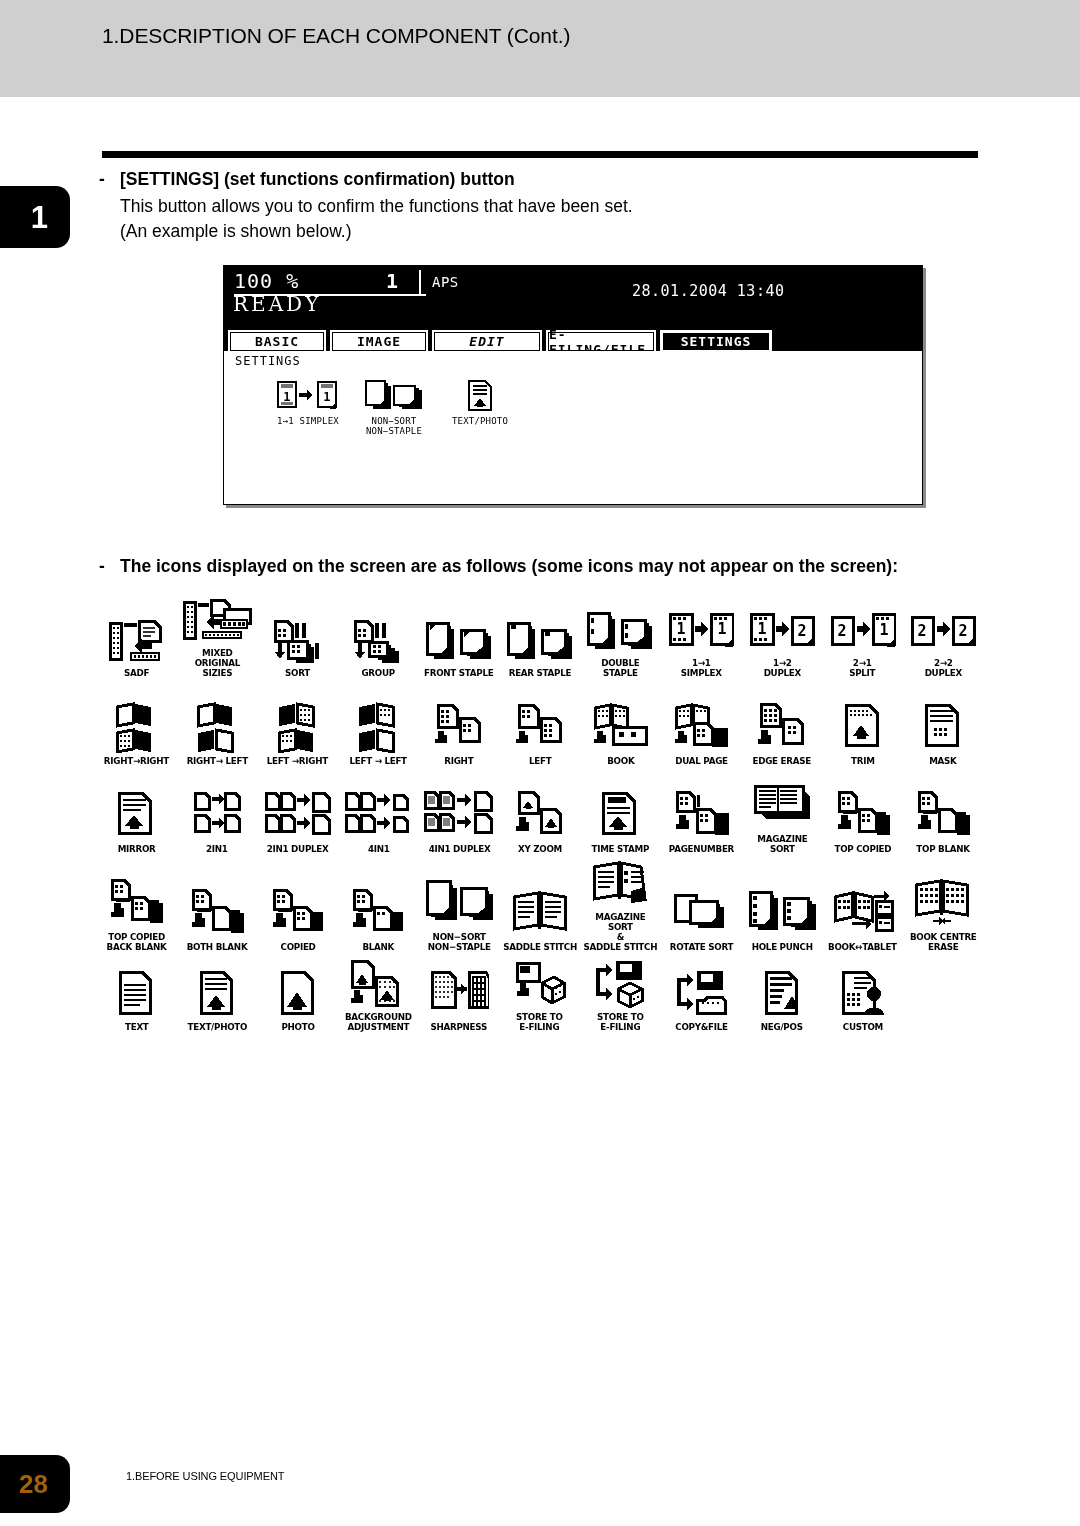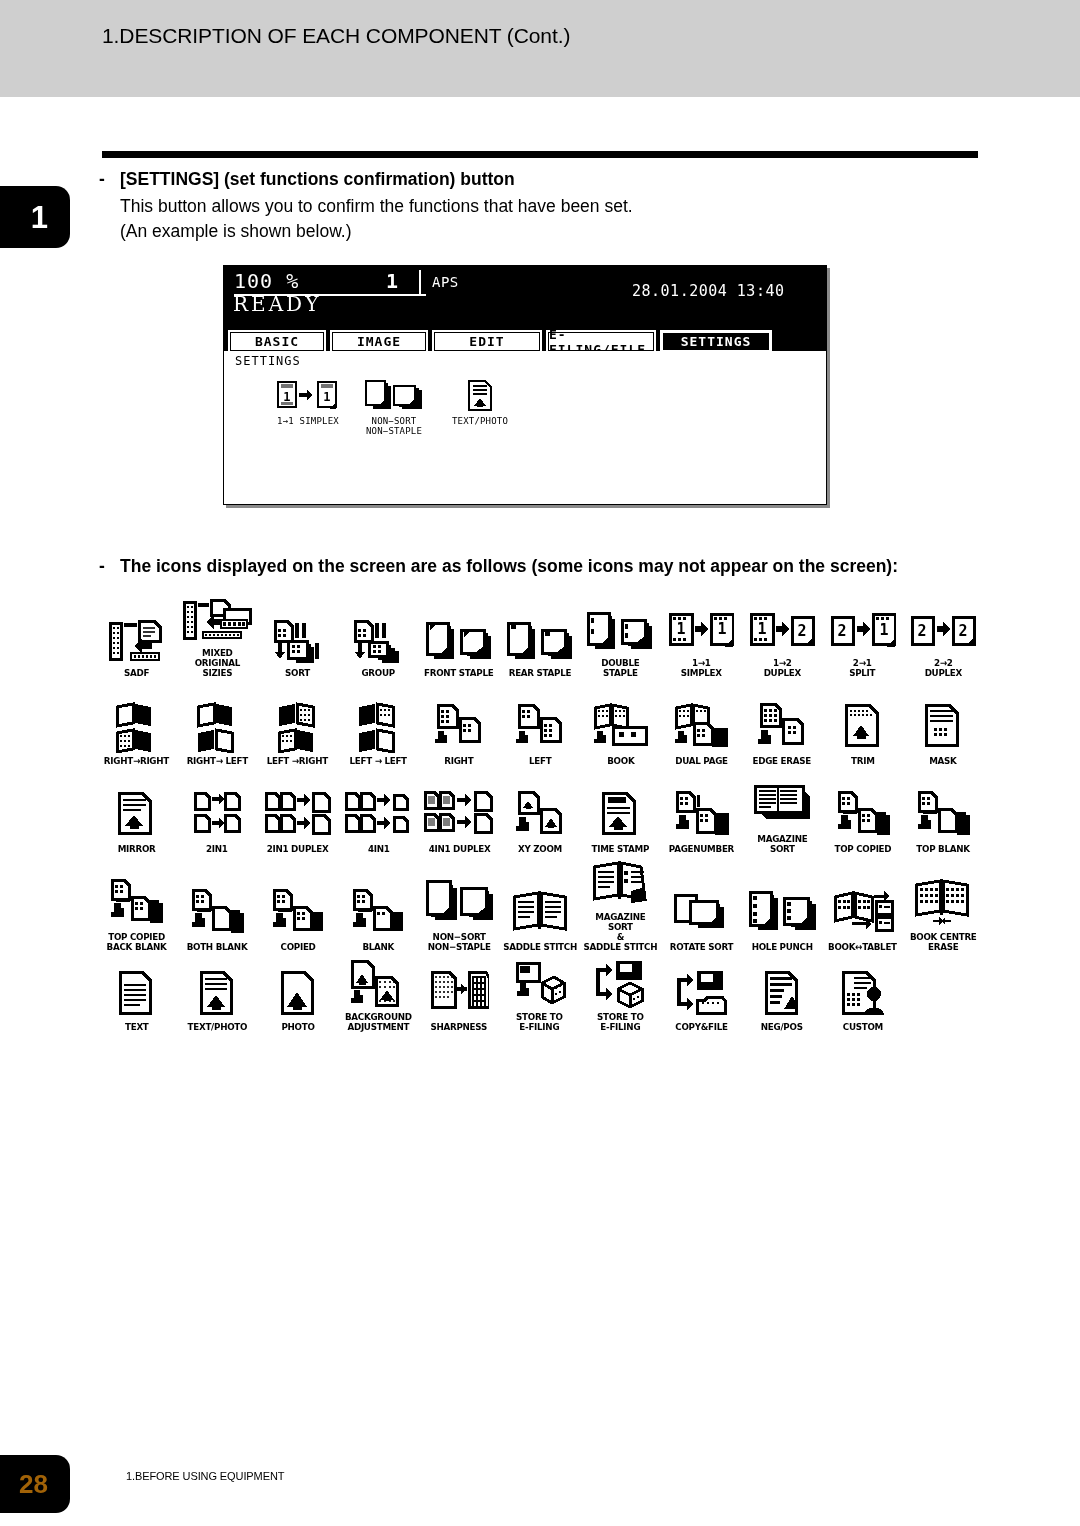--- a/index.html
+++ b/index.html
@@ -73,21 +73,21 @@
     font-size: 17.5px;
     white-space: nowrap;
   }
   .body-line.l1 { top: 196px; }
   .body-line.l2 { top: 221px; }
 
   
   .lcd {
     position: absolute;
     left: 223px; top: 265px;
-    width: 604px; height: 240px;
+    width: 700px; height: 240px;
     background: #ffffff;
     border: 1px solid #000;
     box-shadow: 3px 3px 0 #8a8a8a;
     box-sizing: border-box;
     font-family: "DejaVu Sans Mono", monospace;
   }
   .lcd-top {
     position: absolute;
     left: 0; top: 0;
     width: 100%; height: 85px;
@@ -163,21 +163,21 @@
     height: 23px;
   }
   .lcd-tab .inner {
     border: 1px solid #000;
     width: 100%; height: 100%;
     display: flex; align-items: center; justify-content: center;
     box-sizing: border-box;
   }
   .lcd-tab.w1 { width: 98px; }
   .lcd-tab.w2 { width: 98px; }
-  .lcd-tab.w3 { width: 110px; }
+  .lcd-tab.w3 { width: 110px; font-style: italic; }
   .lcd-tab.w4 { width: 110px; }
   .lcd-tab.w5 { width: 112px; }
   .lcd-tab.active { background: #000; }
   .lcd-tab.active .inner { background: #000; color: #fff; border-color: #fff; }
 
   .lcd-body {
     position: absolute;
     left: 0; top: 85px;
     width: 100%; height: 153px;
     background: #fff;

